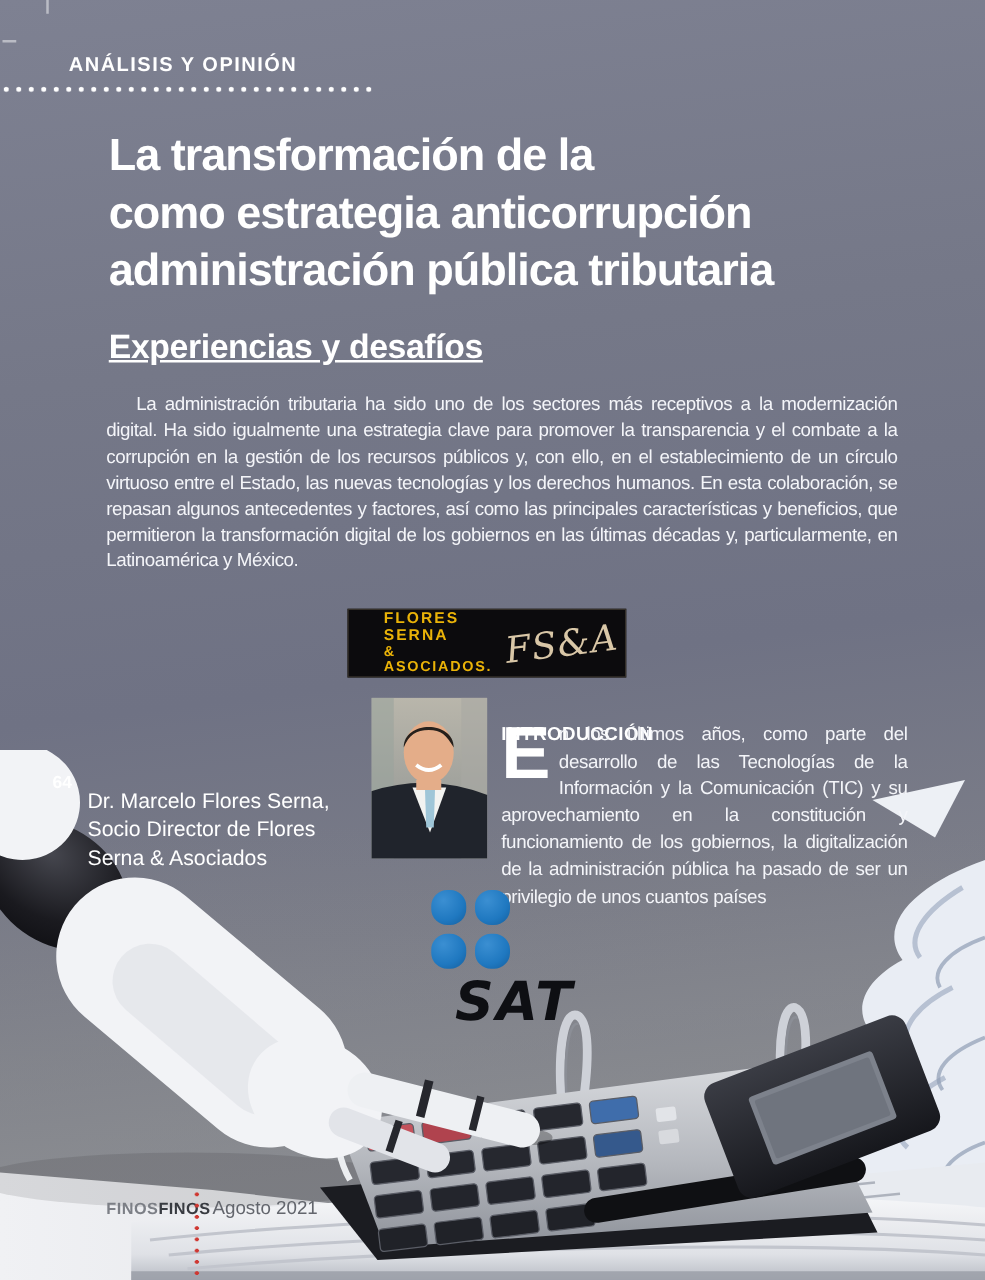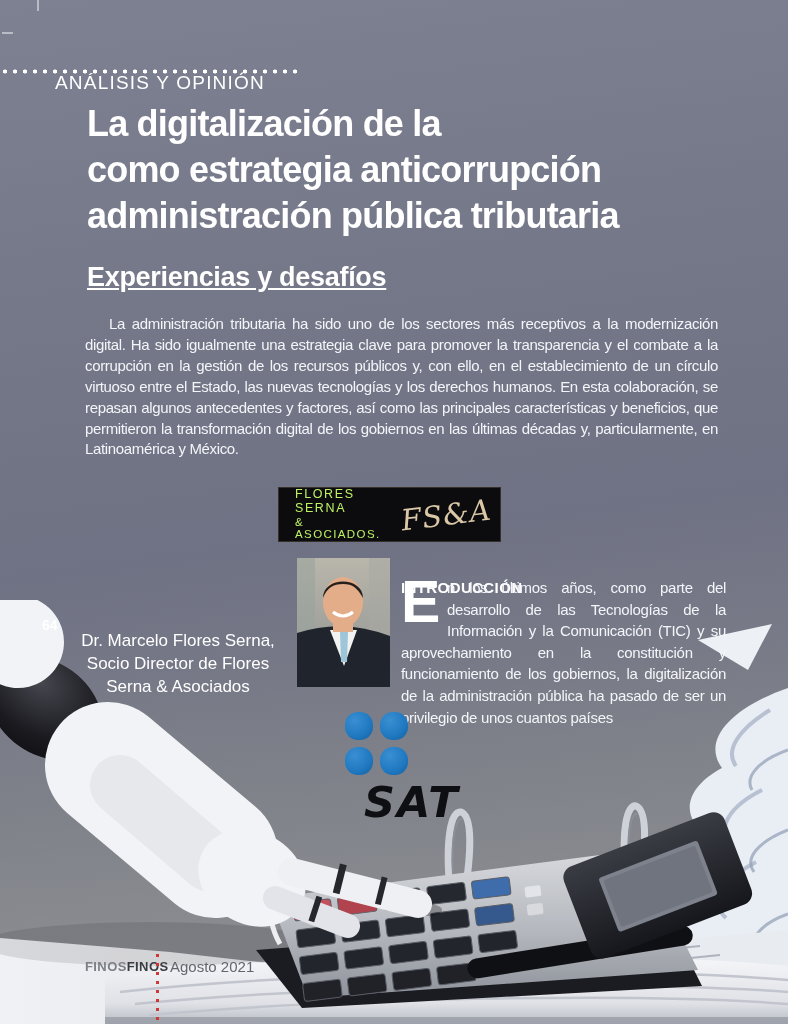--- a/index.html
+++ b/index.html
@@ -4,41 +4,41 @@
 <style>
   html,body{margin:0;padding:0;}
   body{width:788px;height:1024px;overflow:hidden;font-family:"Liberation Sans",sans-serif;}
   .page{position:relative;width:788px;height:1024px;overflow:hidden;
         background:linear-gradient(173deg,#7e8192 0%,#757888 28%,#6f7284 52%,#7b7d88 70%,#888a90 84%,#8e9094 100%);}
   .abs{position:absolute;}
   
   .crop-v{left:37px;top:0;width:2px;height:11px;background:#c9cad2;opacity:.8;}
   .crop-h{left:2px;top:32px;width:11px;height:2px;background:#c9cad2;opacity:.8;}
   
-  .section-label{left:55px;top:44px;color:#ffffff;font-size:19px;letter-spacing:1.2px;font-weight:400;margin-top:28px;}
+  .section-label{left:55px;top:44px;color:#ffffff;font-size:16px;letter-spacing:1.2px;font-weight:700;}
   .dotted-line{left:0;top:69px;width:298px;height:5px;
      background-image:radial-gradient(circle,#ffffff 1.9px,rgba(255,255,255,0) 2.2px);
      background-size:10px 5px;background-repeat:repeat-x;}
   
   .title{left:87px;top:101px;width:660px;color:#ffffff;font-weight:700;
          font-size:36px;line-height:46px;letter-spacing:-0.8px;}
   .subtitle{left:87px;top:262px;color:#ffffff;font-weight:700;font-size:27px;letter-spacing:-0.3px;text-decoration:underline;}
   .abstract{left:85px;top:314px;width:633px;color:#f4f5f9;font-size:15px;line-height:20.9px;
             letter-spacing:-0.35px;text-align:justify;text-indent:24px;}
   
   .firm-box{left:278px;top:487px;width:223px;height:55px;background:#0c0b0d;border:1px solid #35302a;
             box-sizing:border-box;display:flex;align-items:center;padding:0 8px 0 16px;}
-  .firm-name{color:#bef264;font-weight:400;line-height:1.1;}
+  .firm-name{color:#eab308;font-weight:700;line-height:1.1;margin-left:12px;}
   .firm-name .l1{font-size:12.5px;letter-spacing:1.6px;display:block;}
   .firm-name .l2{font-size:11.5px;letter-spacing:1.4px;display:block;}
   .firm-sig{color:#d9c7a7;font-family:"DejaVu Serif",serif;font-style:italic;font-size:29px;
             transform:rotate(-7deg);margin-left:10px;letter-spacing:1px;}
   
   .author-photo{left:297px;top:558px;width:93px;height:129px;overflow:hidden;}
-  .author-caption{left:70px;top:629px;width:216px;text-align:center;color:#ffffff;
+  .author-caption{left:70px;top:629px;width:216px;text-align:left;color:#ffffff;
                   font-size:17px;line-height:23px;}
   
   .intro-heading{left:401px;top:554px;color:#ffffff;font-weight:700;font-size:15px;letter-spacing:.4px;margin-top:25px;}
   .intro-text{left:401px;top:577px;width:325px;color:#f4f5f9;font-size:15px;line-height:21.6px;
               letter-spacing:-0.3px;text-align:justify;}
   .dropcap{float:left;color:#ffffff;font-weight:700;font-size:59px;line-height:47px;
            padding:2px 7px 0 0;}
   
   .page-number{left:42px;top:617px;color:#ffffff;font-weight:700;font-size:14px;}
   
@@ -178,21 +178,21 @@
     </g>
   </svg>
 
   <div class="abs crop-v"></div>
   <div class="abs crop-h"></div>
 
   <div class="abs section-label">ANÁLISIS Y OPINIÓN</div>
   <div class="abs dotted-line"></div>
 
   <div class="abs title">
-    <span style="display:block">La digitalización de la</span>
+    <span style="display:block">La transformación de la</span>
     <span style="display:block">como estrategia anticorrupción</span>
     <span style="display:block">administración pública tributaria</span>
   </div>
   <div class="abs subtitle">Experiencias y desafíos</div>
 
   <div class="abs abstract">La administración tributaria ha sido uno de los sectores más receptivos a la modernización digital. Ha sido igualmente una estrategia clave para promover la transparencia y el combate a la corrupción en la gestión de los recursos públicos y, con ello, en el establecimiento de un círculo virtuoso entre el Estado, las nuevas tecnologías y los derechos humanos. En esta colaboración, se repasan algunos antecedentes y factores, así como las principales características y beneficios, que permitieron la transformación digital de los gobiernos en las últimas décadas y, particularmente, en Latinoamérica y México.</div>
 
   <div class="abs firm-box">
     <div class="firm-name">
       <span class="l1">FLORES SERNA</span>

